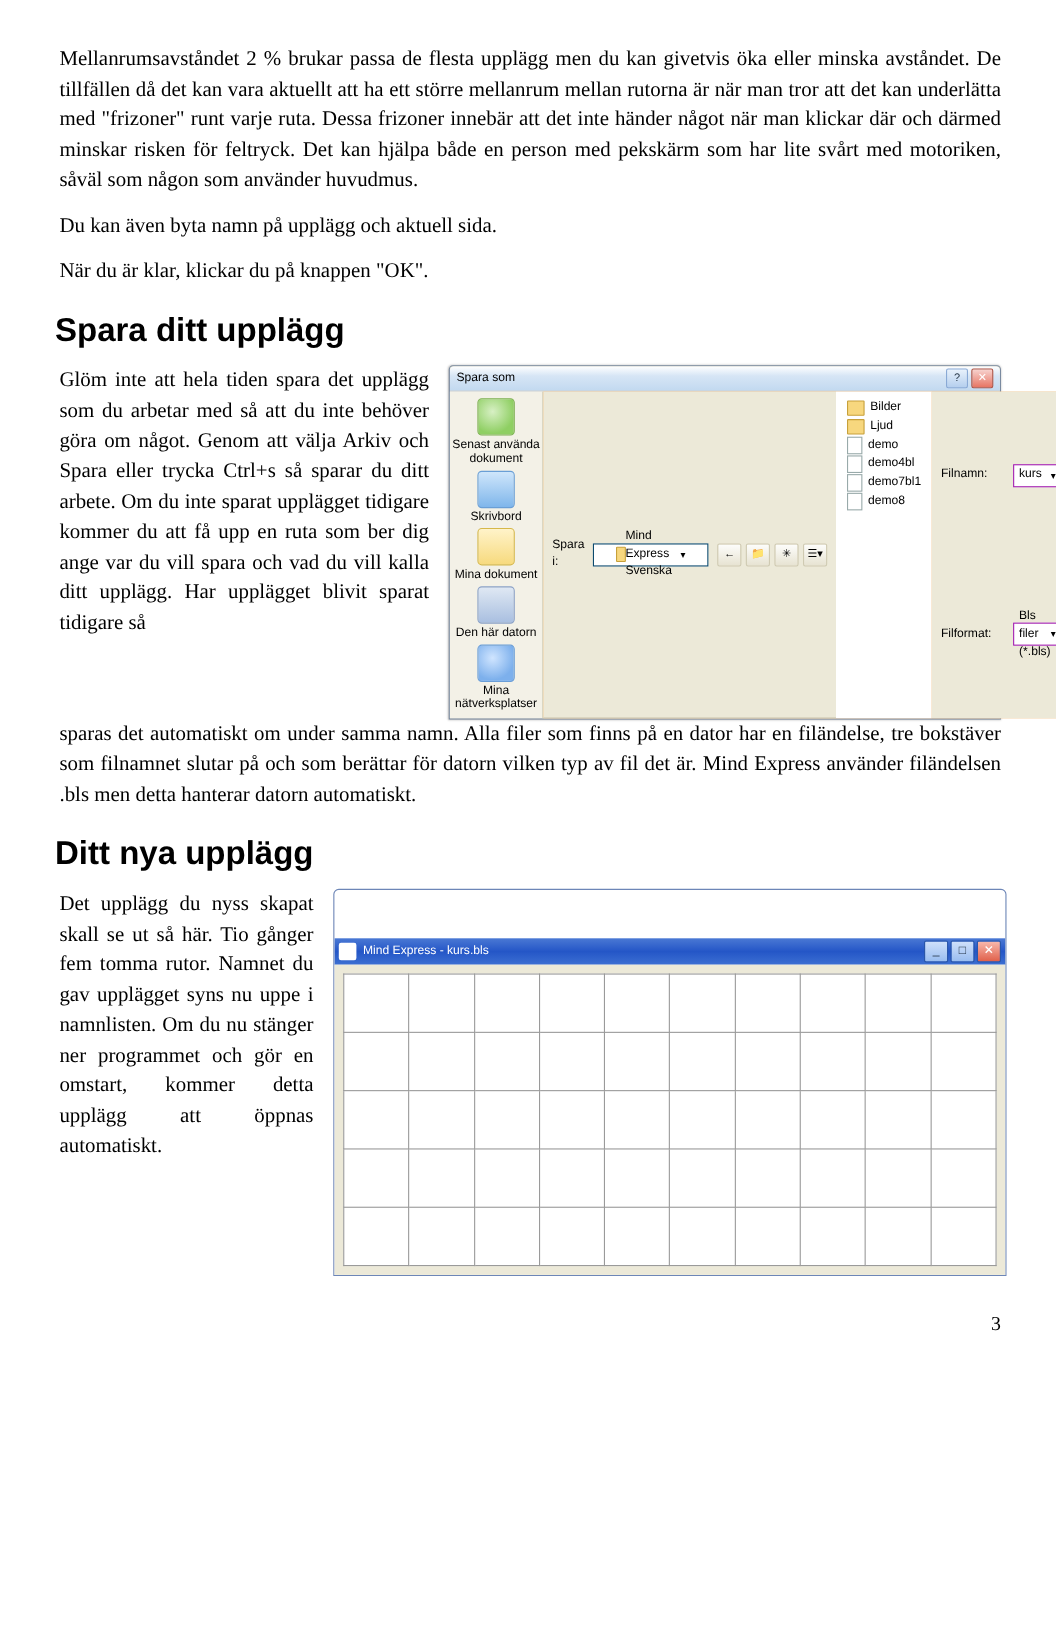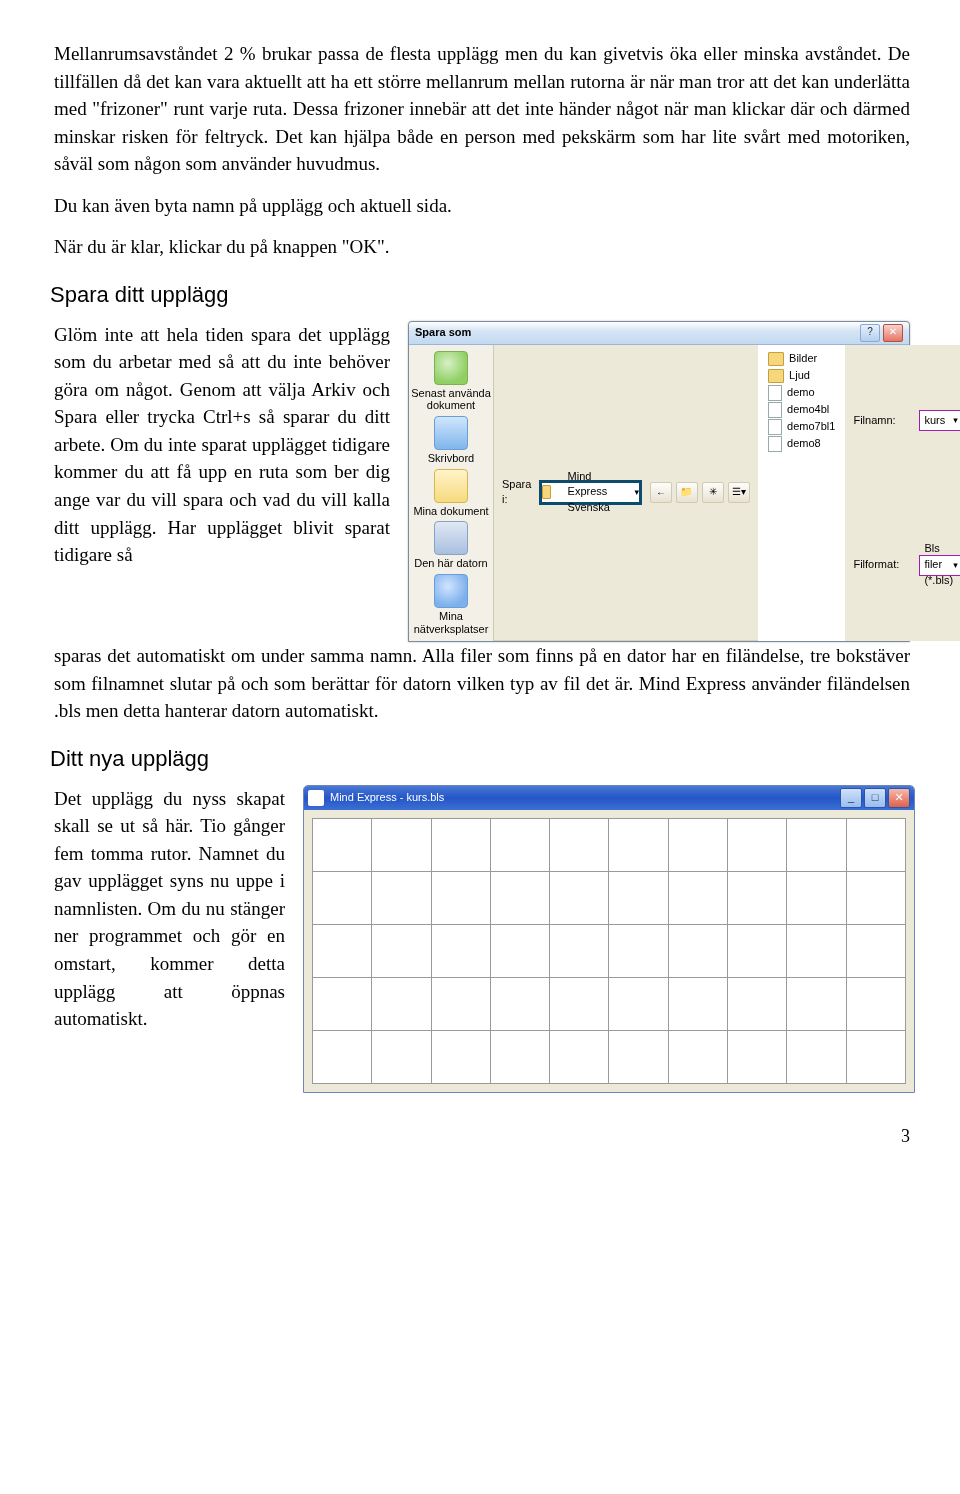--- a/index.html
+++ b/index.html
@@ -9,22 +9,22 @@
     font-size: 19px;
     line-height: 1.45;
     color: #000;
     background: #fff;
     width: 960px;
     box-sizing: border-box;
   }
   p { margin: 0 0 14px 4px; text-align: justify; }
   h2 {
     font-family: Arial, Helvetica, sans-serif;
-    font-weight: normal;
-    font-size: 22px;
+    font-weight: bold;
+    font-size: 30px;
     margin: 18px 0 10px 0;
   }
   .row { display: flex; gap: 18px; align-items: flex-start; }
   .row .txt { flex: 1; }
   .row .txt p { text-align: justify; }
   .page-num { text-align: right; font-size: 18px; margin-top: 30px; }
 
   
   .dlg {
     width: 500px;
@@ -38,21 +38,21 @@
     box-shadow: 0 0 2px rgba(0,0,0,0.3);
   }
   .dlg-title {
     display: flex; align-items: center; justify-content: space-between;
     height: 22px;
     background: linear-gradient(#fff,#d6e5f5 40%,#c2d9f0);
     border-bottom: 1px solid #9cb4d8;
     padding: 0 6px;
     border-radius: 4px 4px 0 0;
   }
-  .dlg-title .ttl { font-weight: bold; }
+  .dlg-title .ttl { font-weight: normal; }
   .dlg-title .icons { display:flex; gap:3px; }
   .dlg-title .winbtn {
     width: 18px; height: 16px;
     background: linear-gradient(#f7d2ce,#e77564);
     border: 1px solid #b05040; border-radius: 2px;
     display:flex; align-items:center; justify-content:center;
     font-size: 10px; color:#fff;
   }
   .dlg-title .winhelp {
     width:18px; height:16px;
@@ -77,22 +77,22 @@
   .main {
     flex:1; background:#fdba74;
     display:flex; flex-direction:row;
   }
   .toprow {
     background:#ece9d8; padding:5px 8px;
     display:flex; align-items:center; gap:8px;
     border-bottom:1px solid #d6d1bb;
   }
   .savein-drop {
-    flex:1; height:19px; background:#fff; border:3px solid #0c4a6e;
-    display:flex; align-items:center; padding:0 0; gap:17px;
+    flex:1; height:19px; background:#fff; border:1px solid #0c4a6e;
+    display:flex; align-items:center; padding:0 20px; gap:0;
   }
   .folder-icon { width:14px;height:12px;background:#f7d77e;border:1px solid #c7a03a;border-radius:1px;}
   .drop-arrow { margin-left:auto; font-size:9px; color:#000;}
   .navicons { display:flex; gap:4px;}
   .navbtn { width:20px;height:19px; border:1px solid #cfcab2; background:linear-gradient(#fdfdfb,#e7e3d2); border-radius:2px; display:flex;align-items:center;justify-content:center;font-size:10px;}
   .filelist {
     flex:1; background:#fff; padding:6px 10px;
     min-height: 110px;
   }
   .fitem { display:flex; align-items:center; gap:5px; height:17px;}
@@ -120,21 +120,21 @@
     border:1px solid #6d86b7;
     font-family: Tahoma, Arial, sans-serif;
     font-size:11px;
     border-radius: 5px 5px 0 0;
     overflow:hidden;
   }
   .app-title {
     height:24px;
     background: linear-gradient(#4a78d4,#2456c7 50%,#3c6fd2);
     color:#fff;
-    display:flex; align-items:center; padding:0 4px; gap:6px;
+    display:flex; align-items:center; padding:0 4px; gap:6px;margin-top:44px;
   }
   .app-title .aico{width:16px;height:16px;background:#fff;border-radius:2px;}
   .app-title .t{flex:1;}
   .app-title .wbtns{display:flex;gap:2px;}
   .wb{width:20px;height:18px;border:1px solid #2a56a8;border-radius:2px;display:flex;align-items:center;justify-content:center;font-size:11px;}
   .wb-min{background:linear-gradient(#cfe0fa,#99bdf0);color:#234;}
   .wb-max{background:linear-gradient(#cfe0fa,#99bdf0);color:#234;}
   .wb-cls{background:linear-gradient(#f7b8ac,#e0604a);color:#fff;}
   .menubar{
     background:#ece9d8; border-bottom:1px solid #cfcab2;

